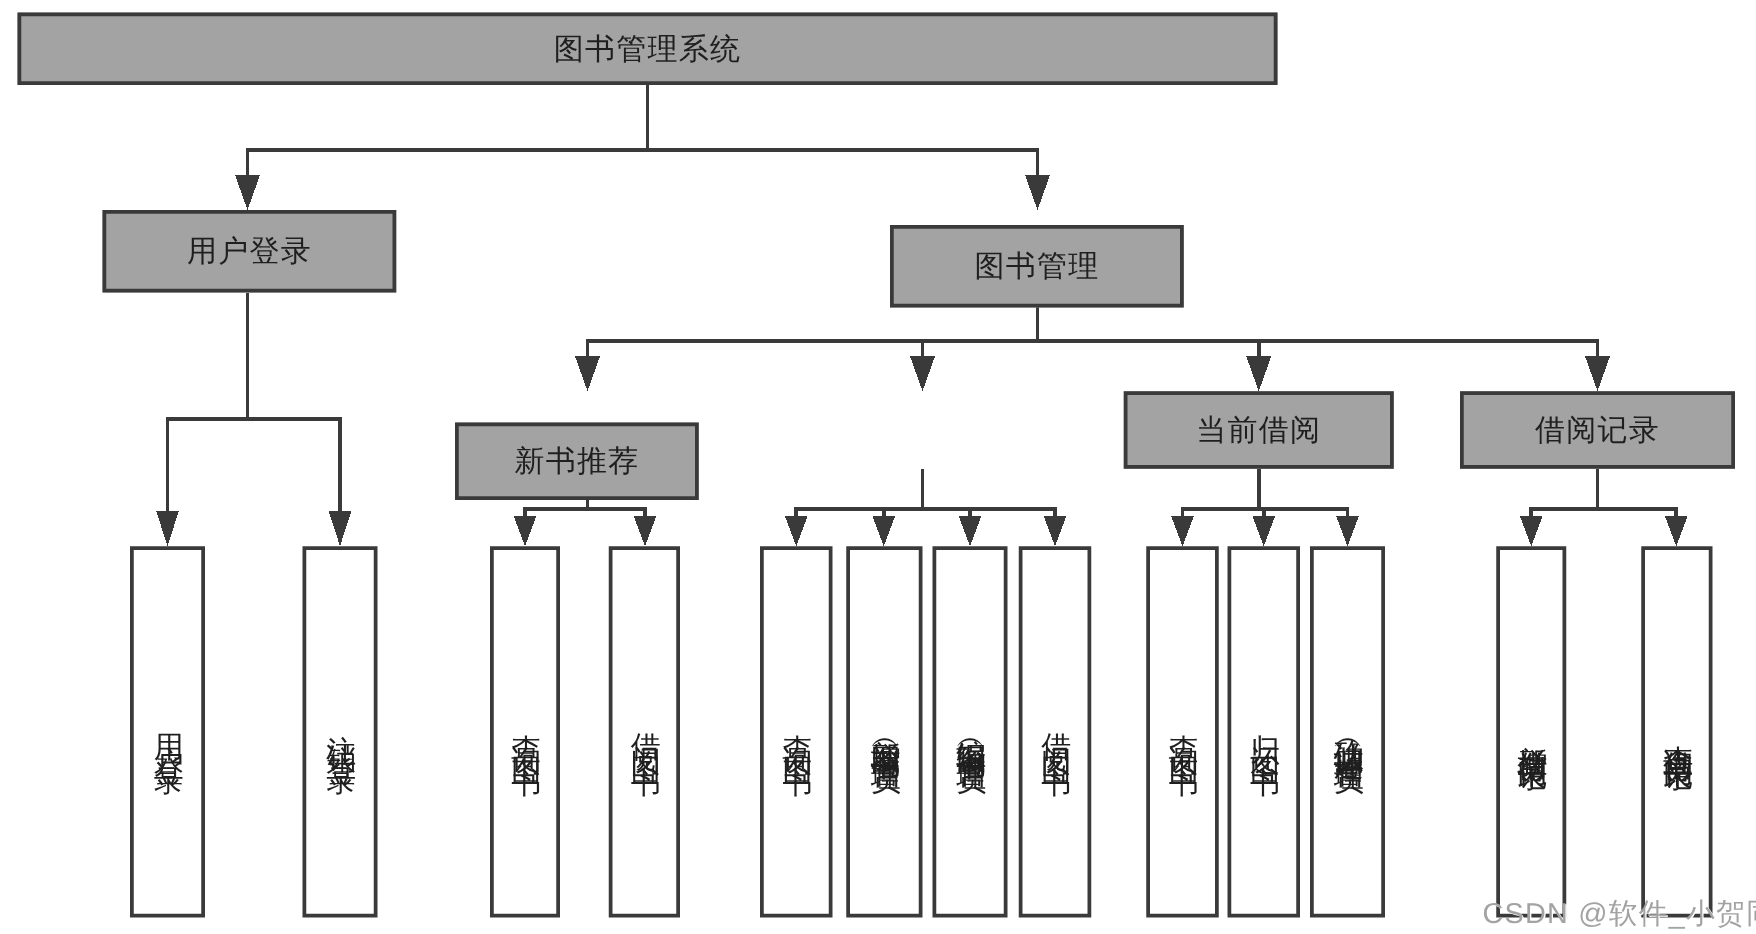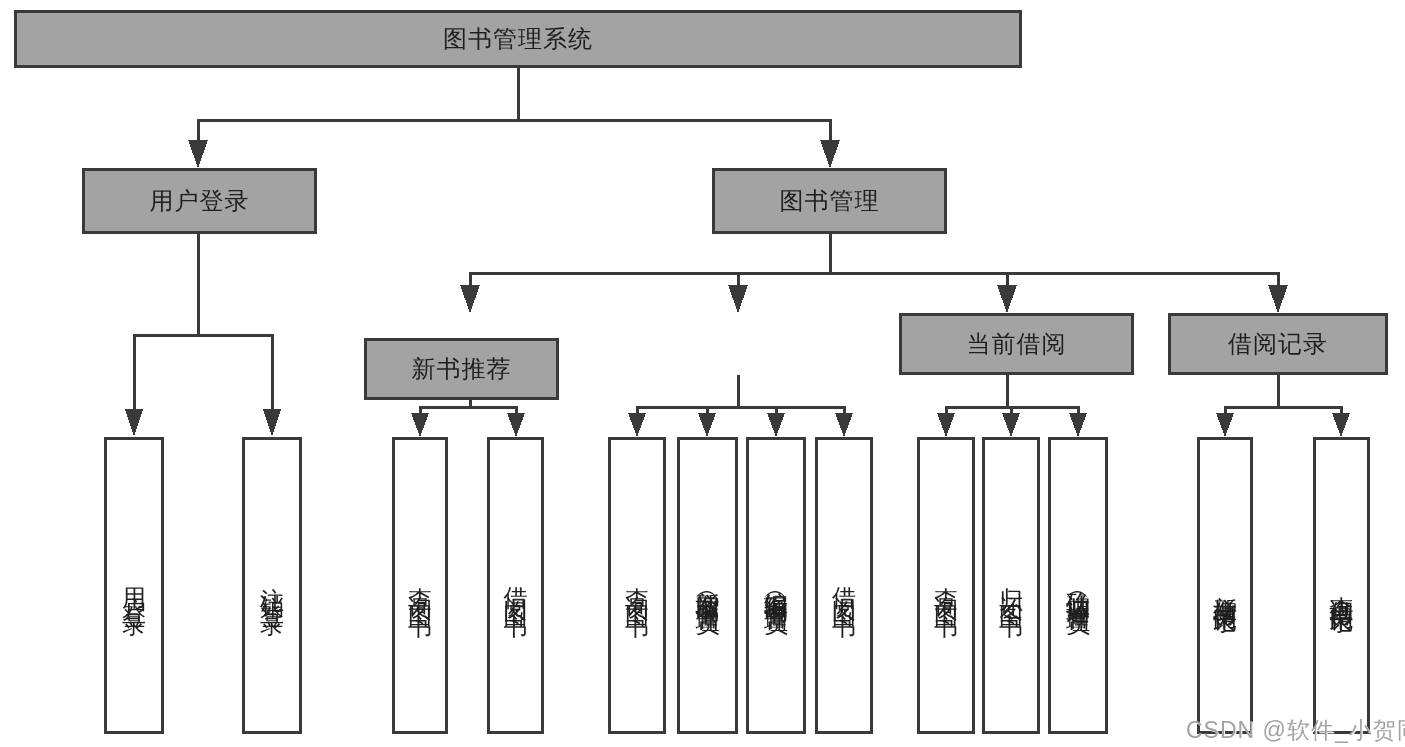--- a/index.html
+++ b/index.html
@@ -138,28 +138,28 @@
     </g>
   </svg>
 
   <div class="box" style="left:14px; top:10px; width:1008px; height:58px;">
     <span class="hlabel">图书管理系统</span>
   </div>
 
   <div class="box" style="left:82px; top:168px; width:235px; height:66px;">
     <span class="hlabel">用户登录</span>
   </div>
-  <div class="box" style="left:712px; top:168px; width:235px; height:66px;">
+  <div class="box" style="left:712px; top:180px; width:235px; height:66px;">
     <span class="hlabel">图书管理</span>
   </div>
 
   <div class="box" style="left:364px; top:313px; width:195px; height:62px;margin-top:25px;">
     <span class="hlabel">新书推荐</span>
   </div>
-  <div class="box" style="left:899px; top:313px; width:235px; height:62px;">
+  <div class="box" style="left:899px; top:313px; width:216px; height:62px;">
     <span class="hlabel">当前借阅</span>
   </div>
   <div class="box" style="left:1168px; top:313px; width:220px; height:62px;">
     <span class="hlabel">借阅记录</span>
   </div>
 
   <div class="leaf" style="left:104px; width:60px;">
     <span>用户登录</span>
   </div>
   <div class="leaf" style="left:242px; width:60px;">

